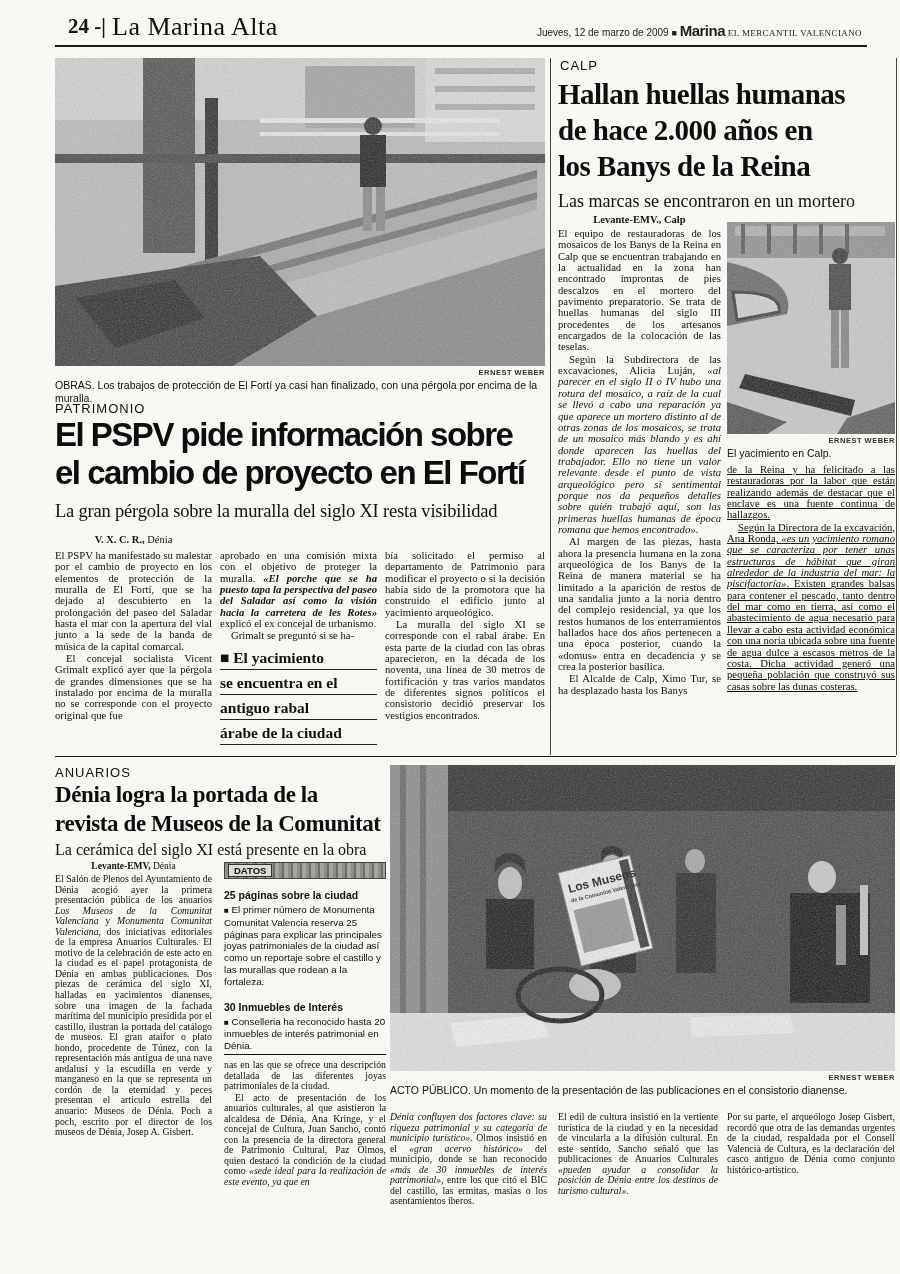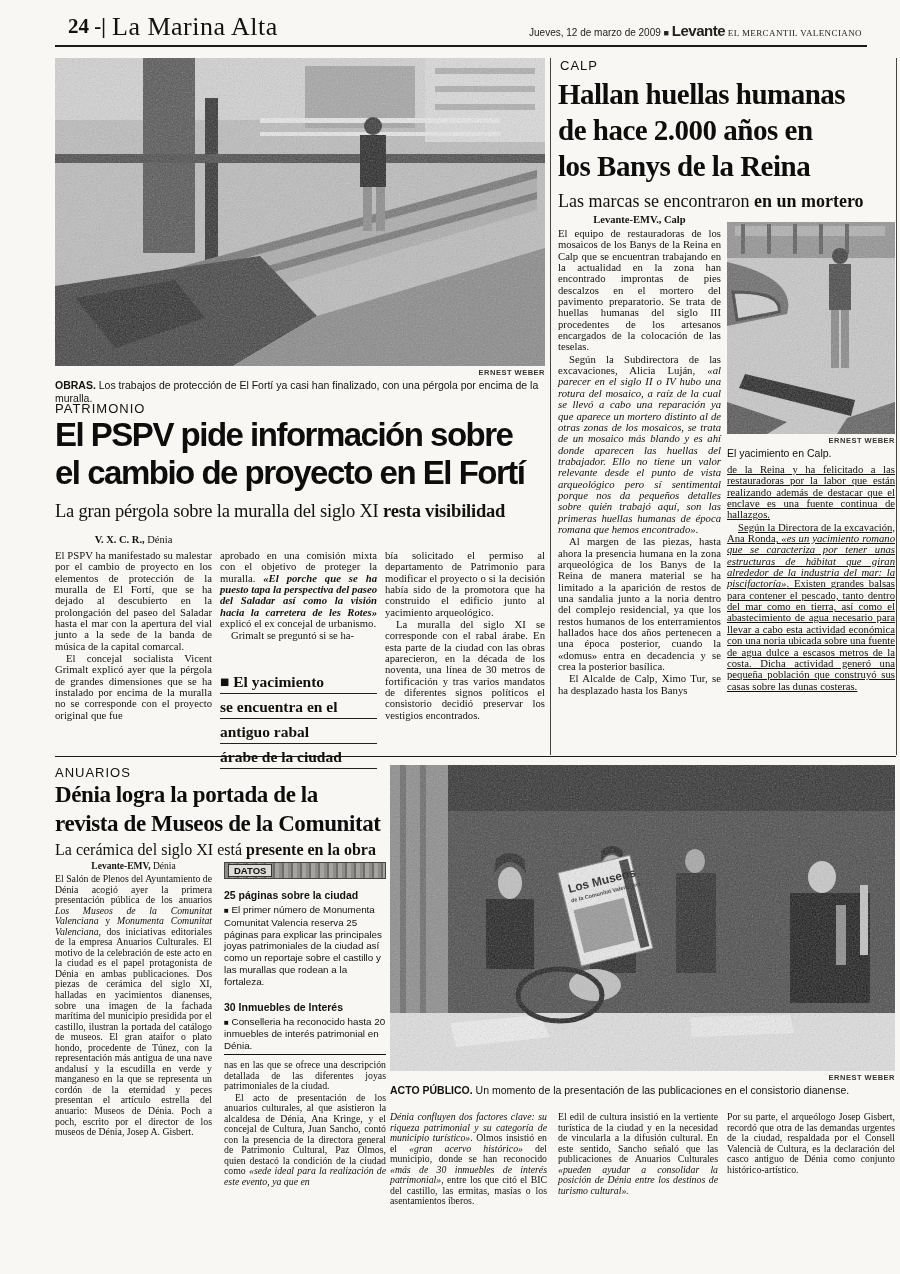--- a/index.html
+++ b/index.html
@@ -14,37 +14,37 @@
   .section-title{font:26px "Liberation Serif",serif;letter-spacing:.5px;}
   .hdr-right{font:10px "Liberation Sans",sans-serif;color:#222;white-space:nowrap;}
   .hdr-date{font:10px "Liberation Sans",sans-serif;}
   .hdr-square{font-size:9px;}
   .brand{font:bold 15px "Liberation Sans",sans-serif;letter-spacing:-.5px;}
   .brand-suffix{font:9px "Liberation Serif",serif;letter-spacing:.4px;}
 
   .kicker{font:13px "Liberation Sans",sans-serif;letter-spacing:1px;color:#111;}
   .credit{font:bold 7.5px "Liberation Sans",sans-serif;letter-spacing:.5px;color:#333;text-align:right;}
   .caption{font:10.5px/12.5px "Liberation Sans",sans-serif;color:#111;}
-  .caption b{font-weight:bold;margin-top:47px;}
+  .caption b{font-weight:normal;margin-top:47px;}
 
   .hl-sans{font-family:"Liberation Sans",sans-serif;font-weight:bold;font-size:33px;
            line-height:38px;letter-spacing:-1.5px;color:#0d0d0d;}
   .hl-serif{font-family:"Liberation Serif",serif;font-weight:bold;color:#0d0d0d;}
   .subhead{font-family:"Liberation Serif",serif;color:#111;}
-  .subhead .sb-b{font-weight:bold;}
+  .subhead .sb-b{font-weight:normal;}
   .byline{font:10.5px "Liberation Serif",serif;text-align:center;}
   .byline .by-b{font-weight:bold;}
 
   .body p{margin:0;font:10.7px/11.35px "Liberation Serif",serif;text-align:justify;hyphens:auto;}
   .body p + p{text-indent:11px;margin-top:1px;}
   .body-sm p{font-size:9.8px;line-height:10.55px;}
   .q{font-style:italic;}
   .qb{font-style:italic;font-weight:bold;}
 
-  .pullquote{margin-top:29px;}
+  .pullquote{margin-top:5px;}
   .pullquote span{display:block;font:bold 15.5px/21px "Liberation Serif",serif;
                   border-bottom:1px solid #222;padding-bottom:1px;margin-bottom:2px;}
 
   .photo{position:absolute;background:#c9c7c2;overflow:hidden;filter:grayscale(1) contrast(.96);}
   .photo svg{display:block;}
 
   
   .datos{position:absolute;border-bottom:1px solid #111;font-family:"Liberation Sans",sans-serif;}
   .datos-band{height:15px;background:repeating-linear-gradient(90deg,#8f8d89 0 3px,#6f6d69 3px 5px,#a5a3a0 5px 9px);
               border:1px solid #444;display:flex;align-items:center;}
@@ -66,21 +66,21 @@
   </defs>
 </svg>
 
 <div class="page">
 
   <div class="abs pagenum" style="left:68px;top:14px;">24 -|</div>
   <div class="abs section-title" style="left:112px;top:12px;">La Marina Alta</div>
   <div class="abs hdr-right" style="right:38px;top:22px;">
     <span class="hdr-date">Jueves, 12 de marzo de 2009</span>
     <span class="hdr-square">■</span>
-    <span class="brand">Levante</span>
+    <span class="brand">Marina</span>
     <span class="brand-suffix">EL MERCANTIL VALENCIANO</span>
   </div>
   <div class="hrule" style="left:55px;top:45px;width:812px;height:2px;"></div>
 
   <div class="vrule" style="left:550px;top:58px;height:697px;"></div>
   <div class="vrule" style="left:896px;top:58px;height:697px;"></div>
   <div class="hrule" style="left:55px;top:756px;width:841px;height:1px;"></div>
 
   <div class="photo" style="left:55px;top:58px;width:490px;height:308px;">
     <svg width="490" height="308" viewBox="0 0 490 308">

